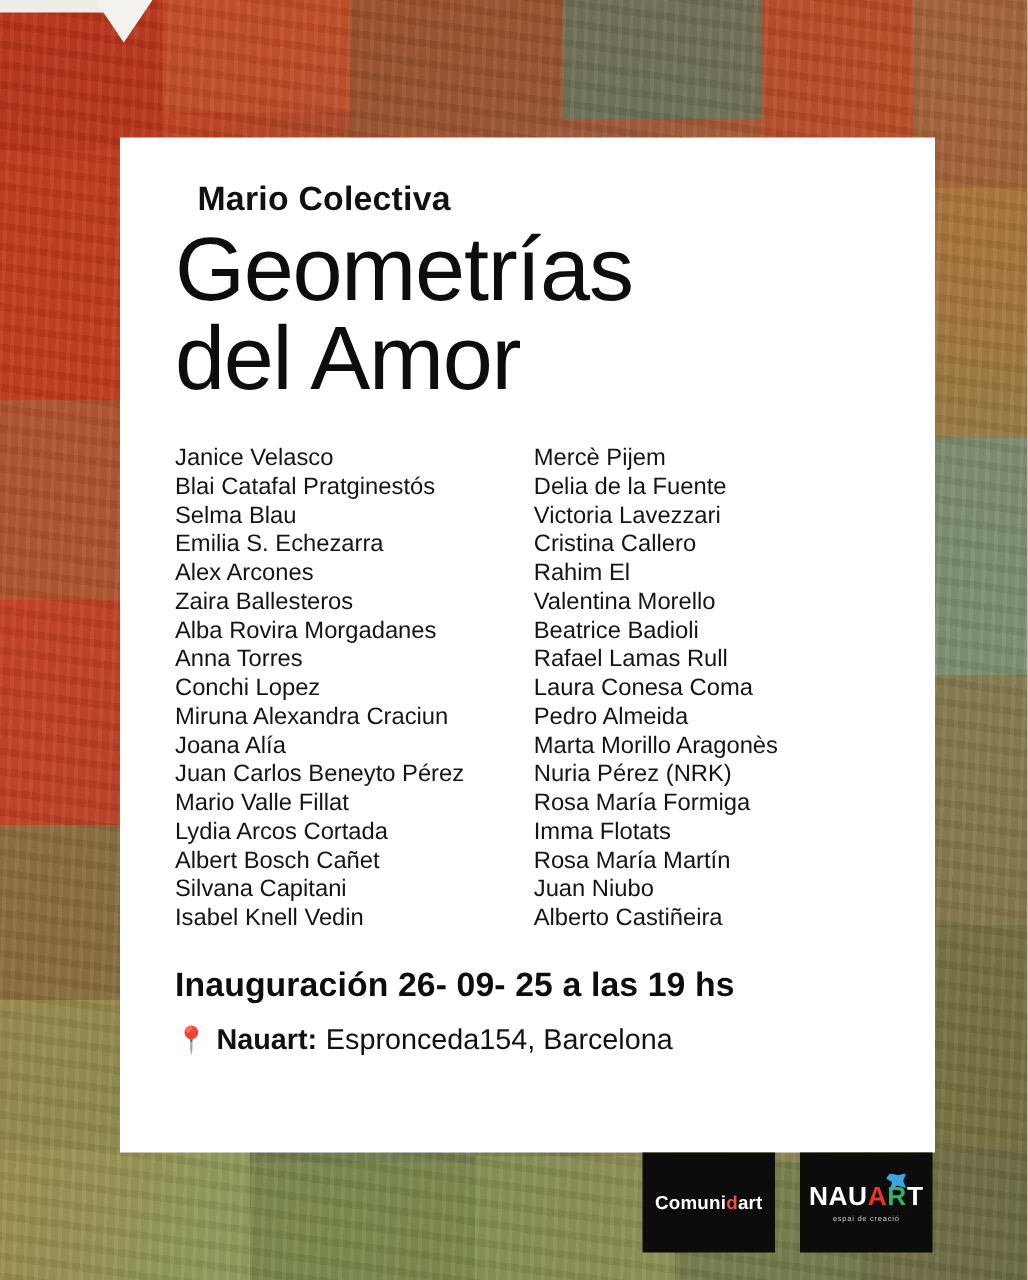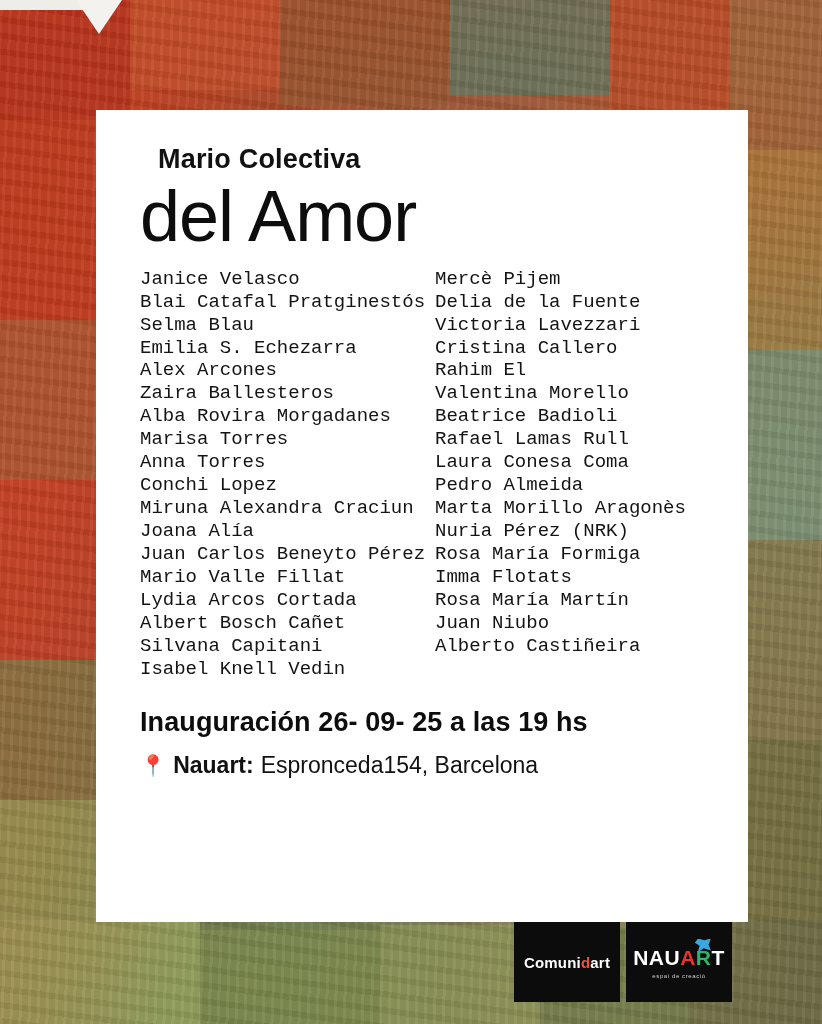--- a/index.html
+++ b/index.html
@@ -82,23 +82,22 @@
     line-height: 0.98;
     font-weight: 400;
     color: #0d0d0d;
     letter-spacing: -1px;
     margin-top: 6px;
   }
   .title .l2 { display: block; }
 
   .names {
     display: flex;
-    margin-top: 16px;
+    margin-top: 34px;
     column-gap: 10px;
-    font-family: Liberation Mono, monospace;
   }
   .names ul { list-style: none; }
   .col-left { width: 290px; }
   .col-right { width: 290px; }
   .names li {
     font-size: 19px;
     line-height: 1.21;
     color: #141414;
     white-space: nowrap;
   }
@@ -120,21 +119,21 @@
   }
   .venue .pin { font-size: 21px; line-height: 1; }
   .venue .vname { font-weight: 700; }
   .venue .vaddr { font-weight: 400; }
 
   
   .logo-row {
     position: absolute;
     left: 514px; top: 922px;
     display: flex;
-    gap: 6px;
+    gap: 20px;
   }
   .logo {
     width: 106px; height: 80px;
     background: #0c0c0c;
     display: flex;
     align-items: center;
     justify-content: center;
     flex-direction: column;
   }
   .logo-comunidart {
@@ -195,33 +194,33 @@
   <div class="bg-layer bg-strokes"></div>
 
   <div class="corner-white"></div>
   <div class="corner-wedge"></div>
 
   <div class="card">
 
     <div class="kicker">Mario Colectiva</div>
 
     <h1 class="title">
+      <span class="l1">Geometrías</span>
       <span class="l2">del Amor</span>
     </h1>
 
     <div class="names">
       <ul class="col-left">
         <li>Janice Velasco</li>
         <li>Blai Catafal Pratginestós</li>
         <li>Selma Blau</li>
         <li>Emilia S. Echezarra</li>
         <li>Alex Arcones</li>
         <li>Zaira Ballesteros</li>
         <li>Alba Rovira Morgadanes</li>
-        <li>Marisa Torres</li>
         <li>Anna Torres</li>
         <li>Conchi Lopez</li>
         <li>Miruna Alexandra Craciun</li>
         <li>Joana Alía</li>
         <li>Juan Carlos Beneyto Pérez</li>
         <li>Mario Valle Fillat</li>
         <li>Lydia Arcos Cortada</li>
         <li>Albert Bosch Cañet</li>
         <li>Silvana Capitani</li>
         <li>Isabel Knell Vedin</li>

